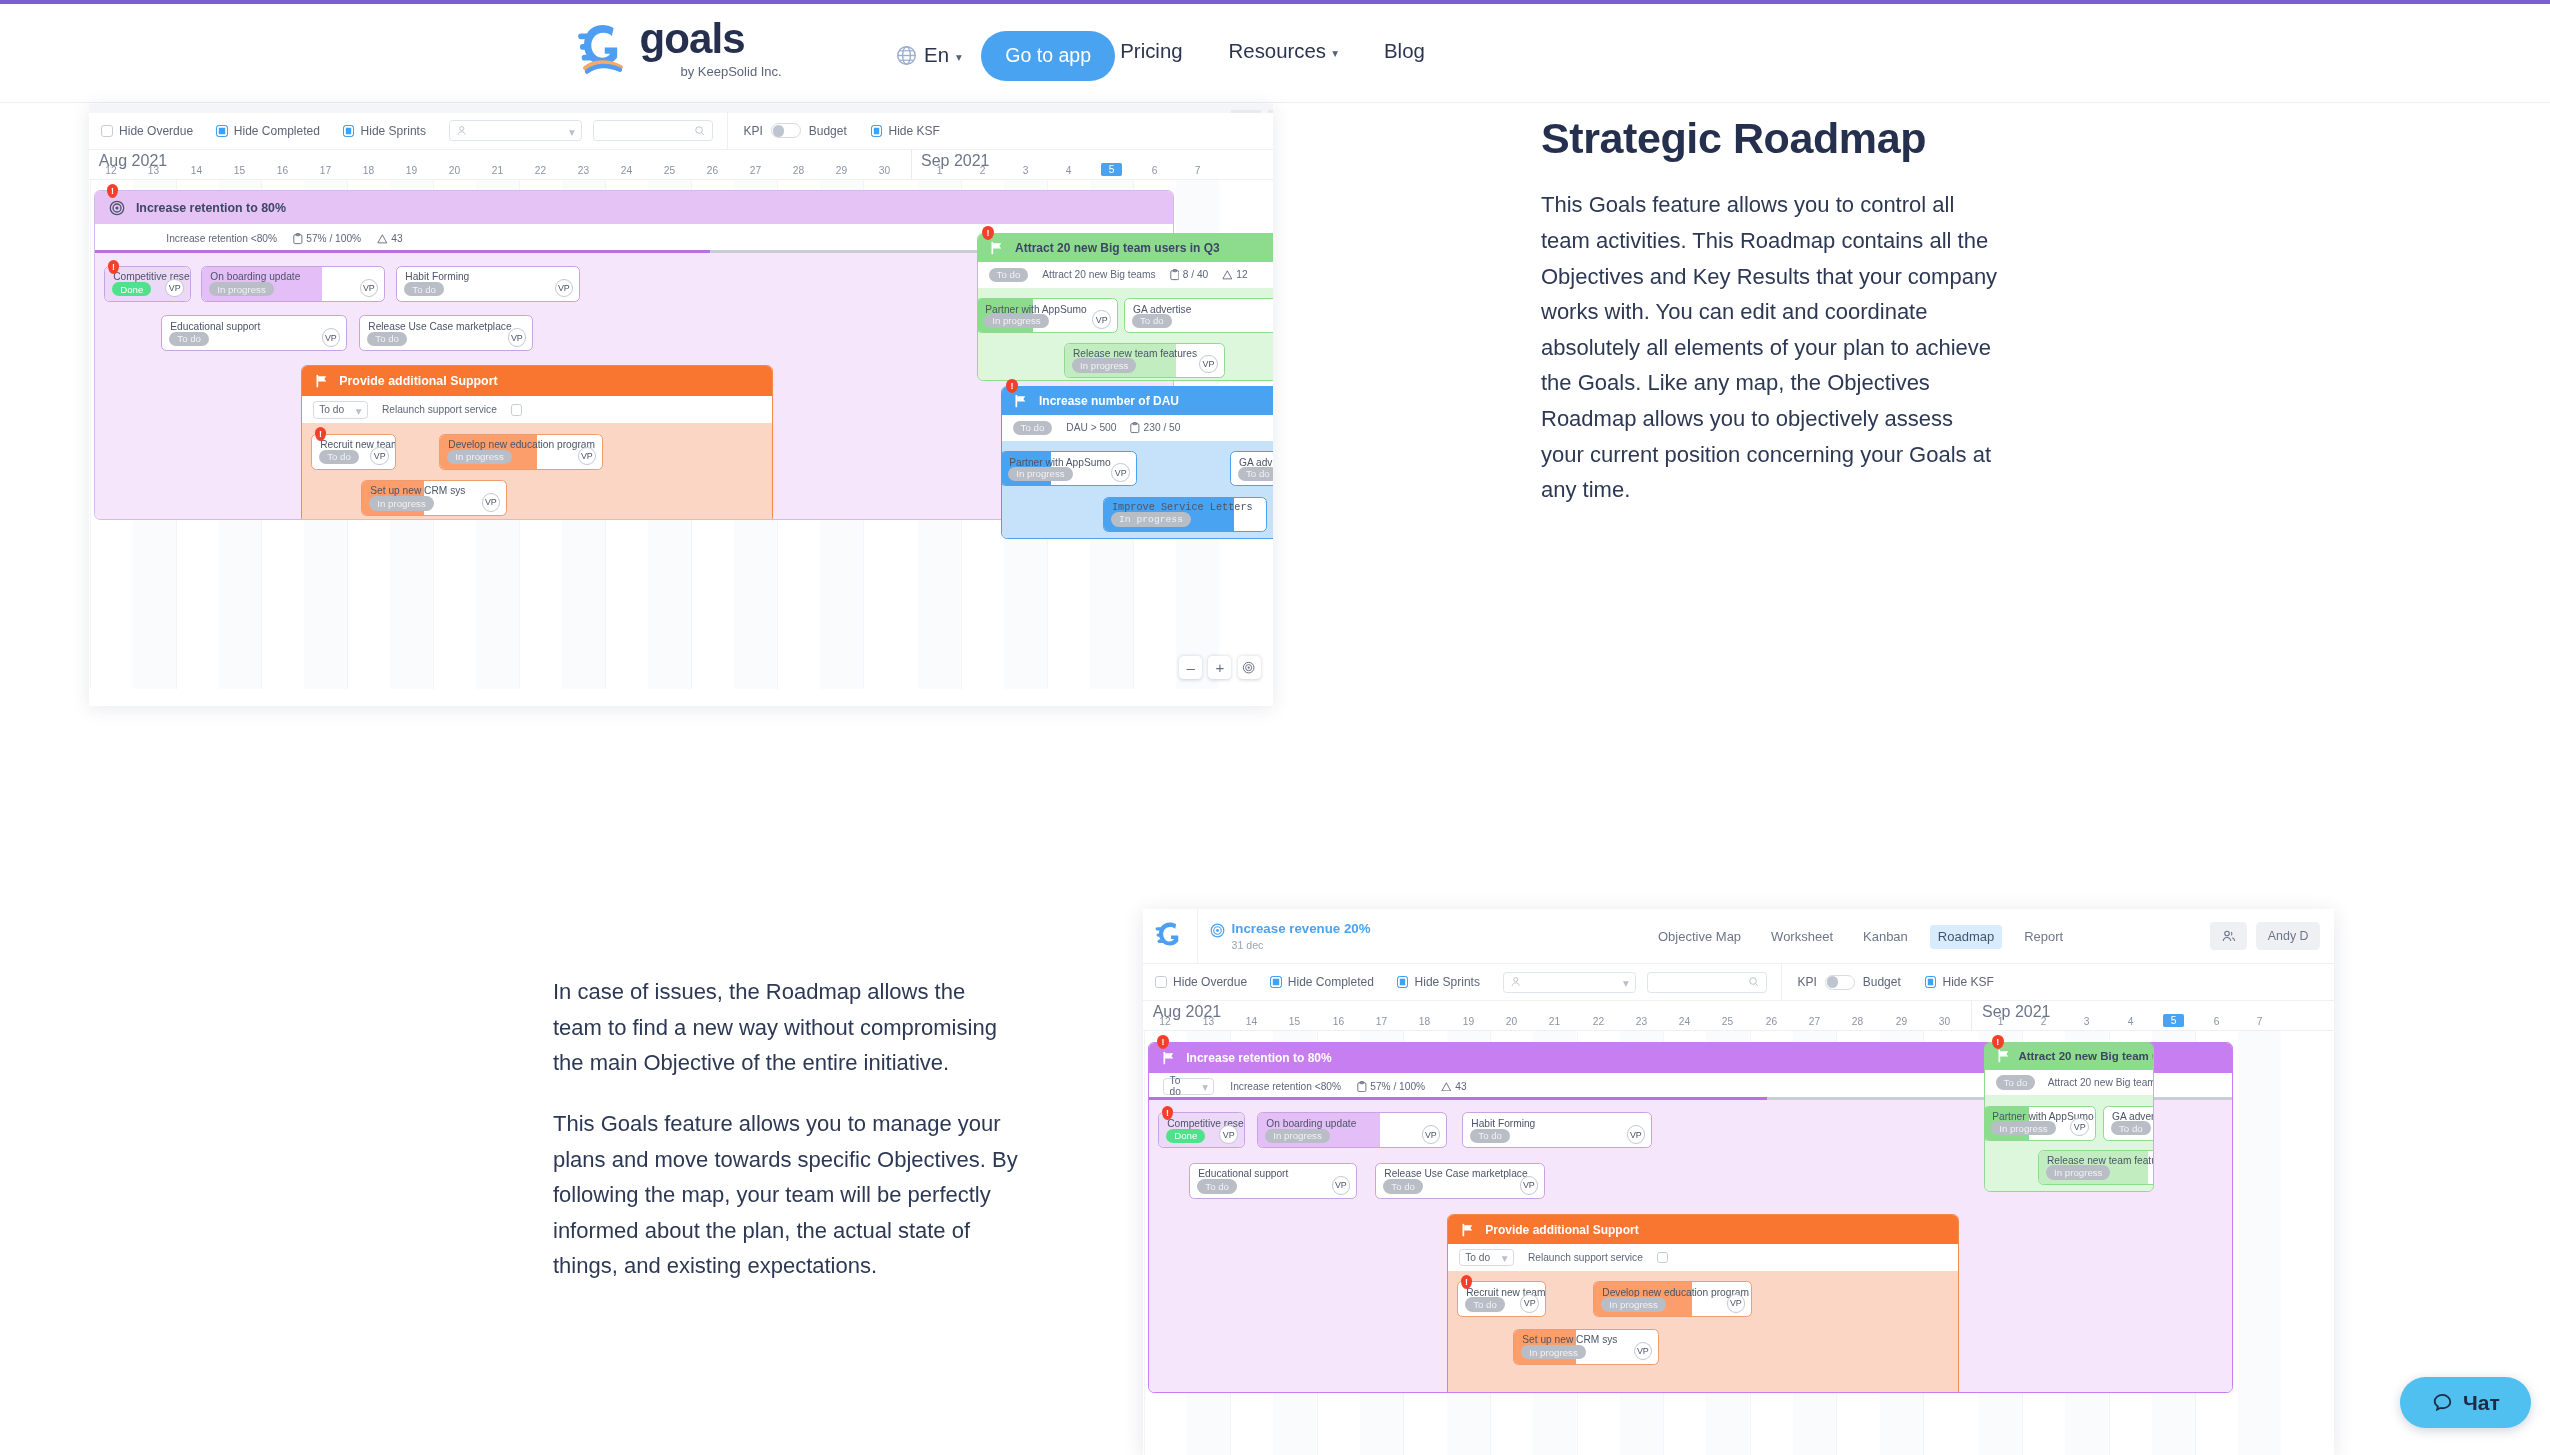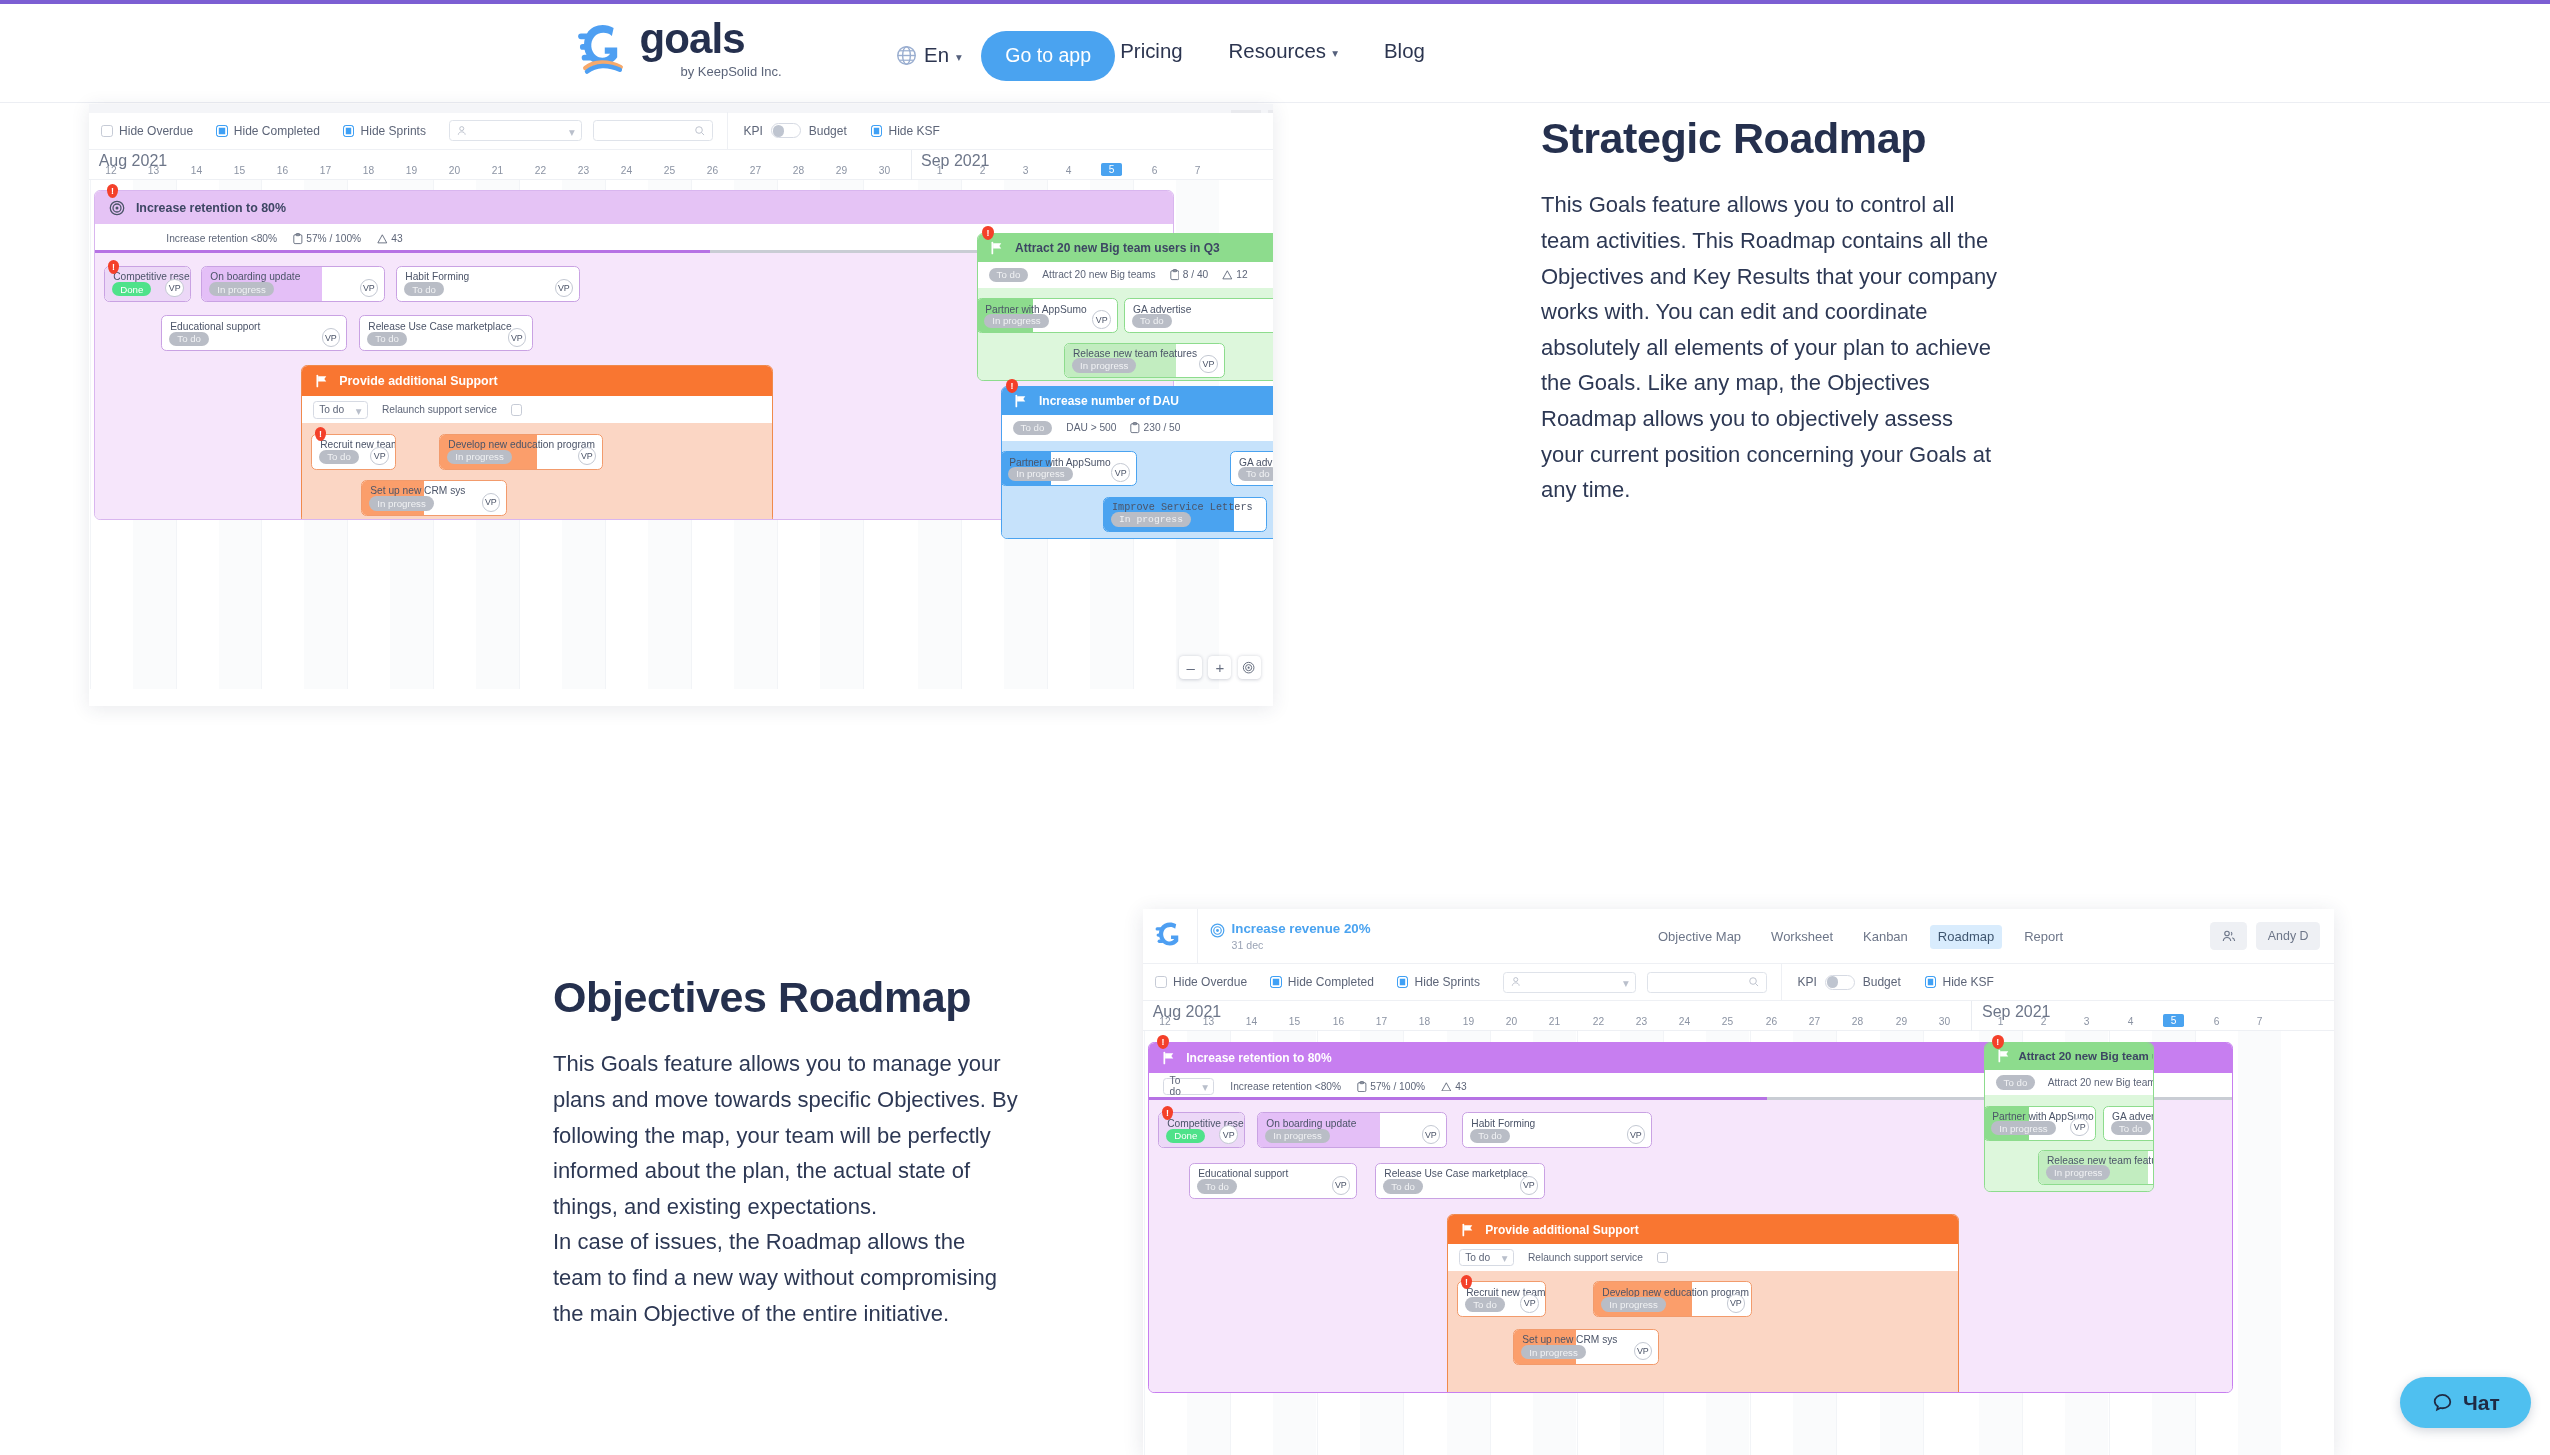--- a/index.html
+++ b/index.html
@@ -663,23 +663,22 @@
       </div>
     </div>
   </div>
 
   <div class="sec1-text">
     <h2 class="h2-title">Strategic Roadmap</h2>
     <p class="body-p">This Goals feature allows you to control all team activities. This Roadmap contains all the Objectives and Key Results that your company works with. You can edit and coordinate absolutely all elements of your plan to achieve the Goals. Like any map, the Objectives Roadmap allows you to objectively assess your current position concerning your Goals at any time.</p>
   </div>
 
   <div class="sec2-text">
-    <h2 class="h2-title">Objectives Roadmap</h2>
+    <p class="body-p" style="margin-top:0">In case of issues, the Roadmap allows the team to find a new way without compromising the main Objective of the entire initiative.</p>
     <p class="body-p">This Goals feature allows you to manage your plans and move towards specific Objectives. By following the map, your team will be perfectly informed about the plan, the actual state of things, and existing expectations.</p>
-    <p class="body-p" style="margin-top:0">In case of issues, the Roadmap allows the team to find a new way without compromising the main Objective of the entire initiative.</p>
   </div>
 
   <div class="sec2-shot">
 
     <div class="app-topbar">
       <div class="app-logo-cell">
         <svg width="30" height="32" viewBox="0 0 56 62">
           <path d="M40 8 C30 2 16 4 10 14 C4 24 6 38 15 45 C24 52 38 50 44 41 L44 30 L30 30 L30 37 L36 37 C33 42 25 43 20 39 C14 34 13 24 18 18 C23 12 33 12 38 17 Z" fill="#4e9ff2"></path>
           <rect x="0" y="14" width="14" height="6.5" rx="3.2" fill="#4e9ff2"></rect>
           <rect x="2" y="26" width="12" height="6.5" rx="3.2" fill="#4e9ff2"></rect>

